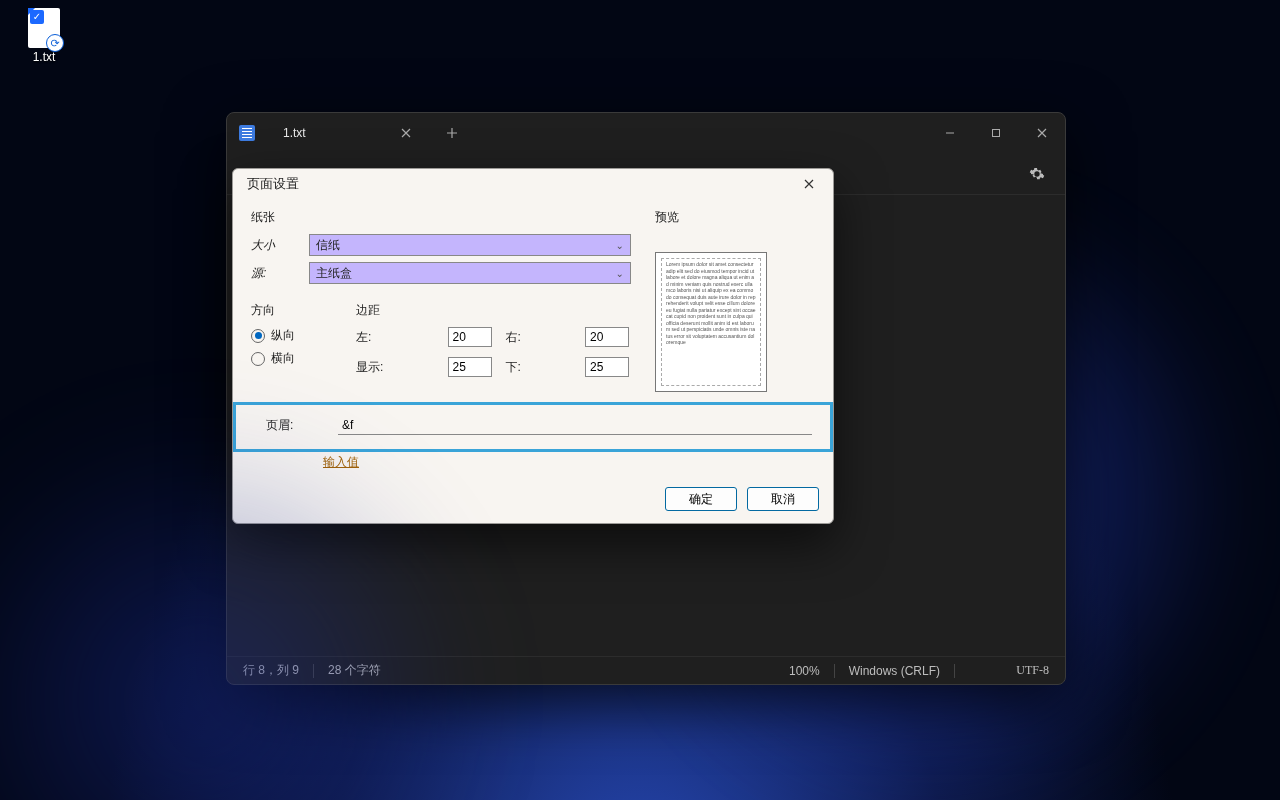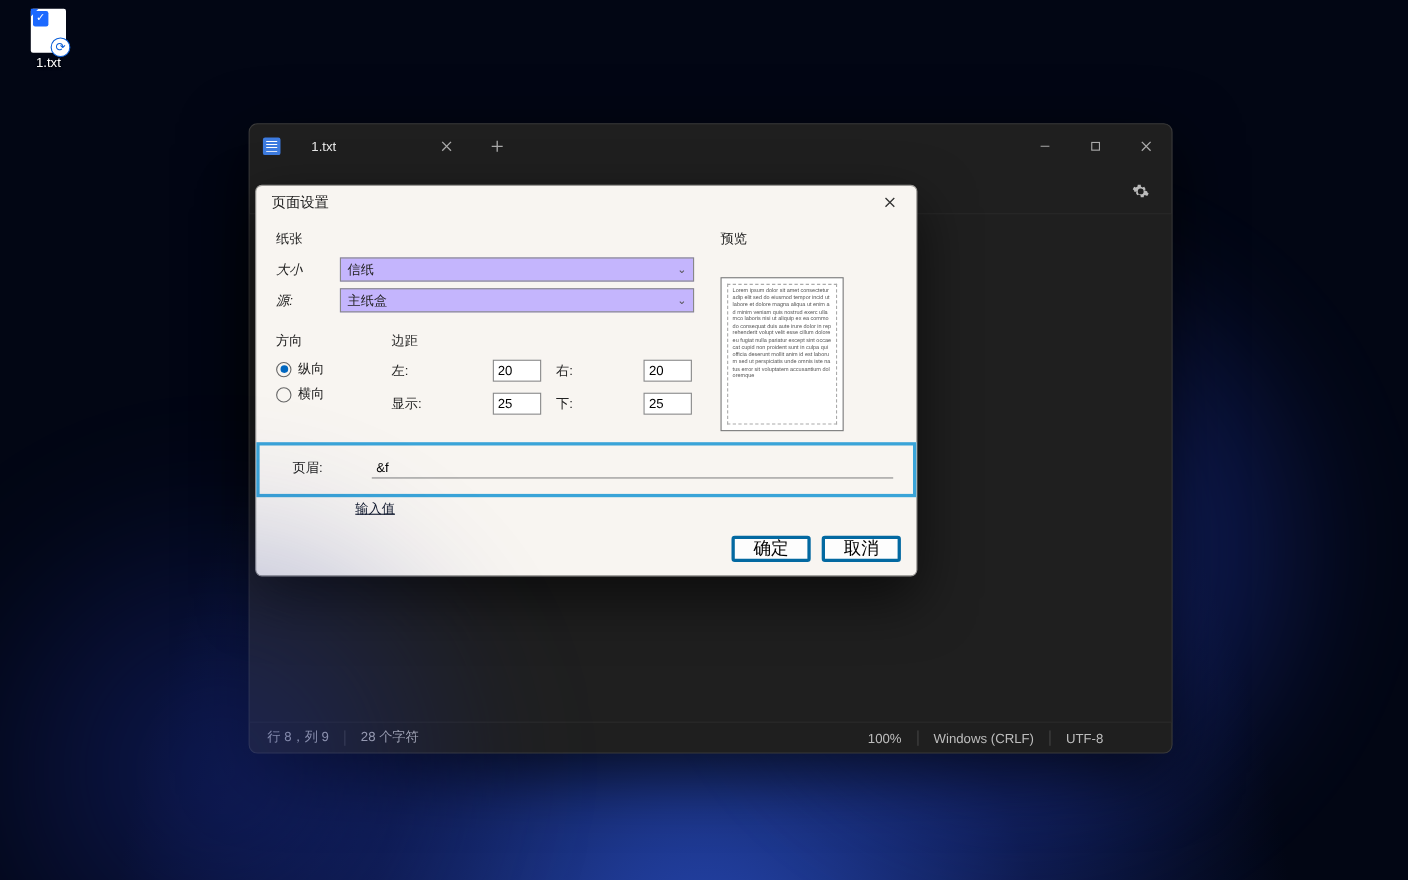--- a/index.html
+++ b/index.html
@@ -271,30 +271,30 @@
 .hf-row { display:flex;align-items:center;margin-bottom:10px;margin-left:12px; }
 .hf-row .lbl{width:72px;}
 .text-input {
   flex:1;height:20px;
   border:none;border-bottom:1px solid #888;
   background:transparent;
   padding:0 4px;font-size:12px;
   outline:none;
 }
 
-.link { color:#0f172a; text-decoration:underline; font-size:12px; margin-left:72px; cursor:pointer;}
+.link { color:#a16207; text-decoration:underline; font-size:12px; margin-left:72px; cursor:pointer;}
 
 .dlg-buttons {
   display:flex;justify-content:flex-end;gap:10px;
   padding:8px 14px 12px;
 }
 .btn {
   min-width:72px;height:24px;
-  border:3px solid #0369a1;background:#fdfdfd;
-  font-size:16px;
+  border:1px solid #0369a1;background:#fdfdfd;
+  font-size:12px;
   display:flex;align-items:center;justify-content:center;
   border-radius:3px;
 }
 
 svg{display:block;}
 </style>
 </head>
 <body>
 
 <div class="desktop-icon">
@@ -351,21 +351,21 @@
 
   <div class="statusbar">
     <span>行 8，列 9</span>
     <span class="sep"></span>
     <span>28 个字符</span>
     <span class="grow"></span>
     <span>100%</span>
     <span class="sep"></span>
     <span>Windows (CRLF)</span>
     <span class="sep"></span>
-    <span style="min-width:80px;text-align:left;">UTF-8</span>
+    <span style="min-width:80px;text-align:right;font-family:Liberation Serif, serif;">UTF-8</span>
   </div>
 </div>
 
 <div class="dialog">
   <div class="dlg-title">
     <span>页面设置</span>
     <div class="dlg-close">
       <svg width="10" height="10" viewBox="0 0 10 10">
           <path d="M1 1L9 9M9 1L1 9" stroke="#333" stroke-width="1.2"></path>
         </svg>

